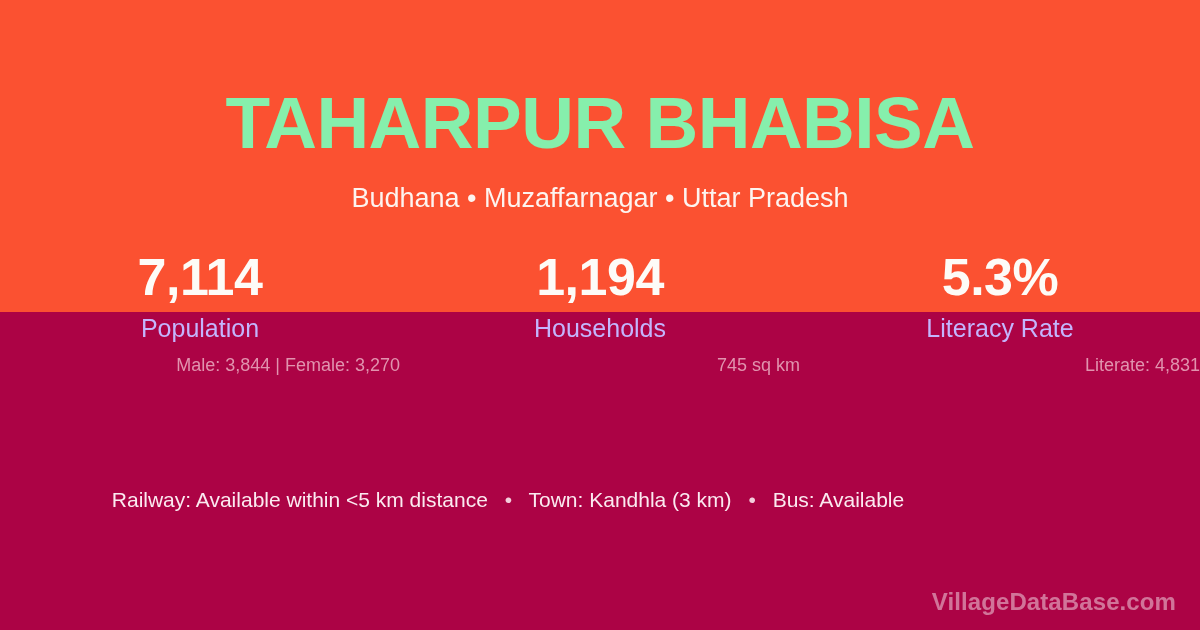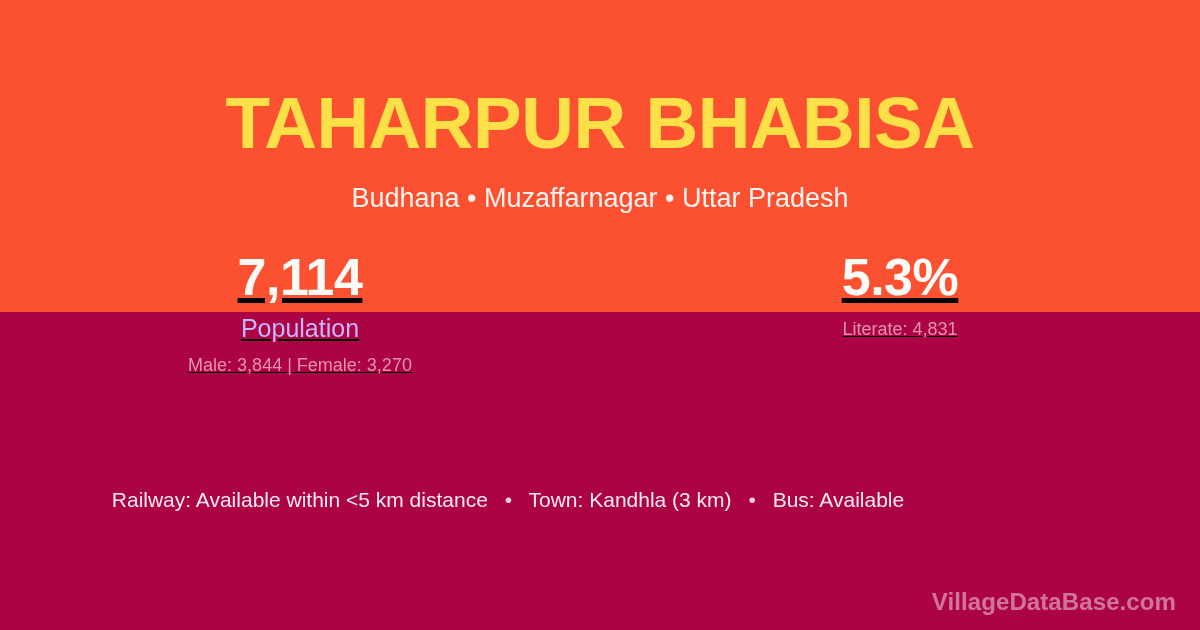--- a/index.html
+++ b/index.html
@@ -41,21 +41,21 @@
     text-align: center;
   }
 
   #village-title {
     margin: 0;
     padding: 0;
     font-size: 73px;
     line-height: 1;
     font-weight: 700;
     letter-spacing: -0.5px;
-    color: #fde047;
+    color: #86efac;
     padding-top: 86px;
     white-space: nowrap;
   }
 
   #village-subtitle {
     margin: 4px;
     padding: 0;
     padding-top: 22px;
     font-size: 27px;
     line-height: 1;
@@ -65,21 +65,20 @@
   }
 
   
   #stats-row {
     position: absolute;
     left: 0;
     top: 248px;
     width: 1200px;
     display: flex;
     flex-direction: row;
-    text-decoration: underline;
   }
 
   .stat-block {
     flex: 1 1 0;
     text-align: center;
   }
 
   .stat-value {
     font-size: 52px;
     line-height: 58px;
@@ -98,20 +97,21 @@
     white-space: nowrap;
   }
 
   .stat-sub {
     margin-top: 13px;
     font-size: 18px;
     line-height: 21px;
     font-weight: 400;
     color: #E193AE;
     white-space: nowrap;
+    text-align: right;
   }
 
   
   #amenities-line {
     position: absolute;
     left: 0;
     top: 487px;
     width: 1016px;
     text-align: center;
     font-size: 21px;
@@ -151,23 +151,29 @@
   </div>
 
   <div id="stats-row">
 
     <div class="stat-block">
       <div class="stat-value">7,114</div>
       <div class="stat-label">Population</div>
       <div class="stat-sub">Male: 3,844 | Female: 3,270</div>
     </div>
 
+    <div class="stat-block">
+      <div class="stat-value">1,194</div>
+      <div class="stat-label">Households</div>
+      <div class="stat-sub">745 sq km</div>
+    </div>
 
     <div class="stat-block">
       <div class="stat-value">5.3%</div>
+      <div class="stat-label">Literacy Rate</div>
       <div class="stat-sub">Literate: 4,831</div>
     </div>
 
   </div>
 
   <div id="amenities-line">
     <span>Railway: Available within &lt;5 km distance</span>
     <span class="sep">•</span>
     <span>Town: Kandhla (3 km)</span>
     <span class="sep">•</span>

